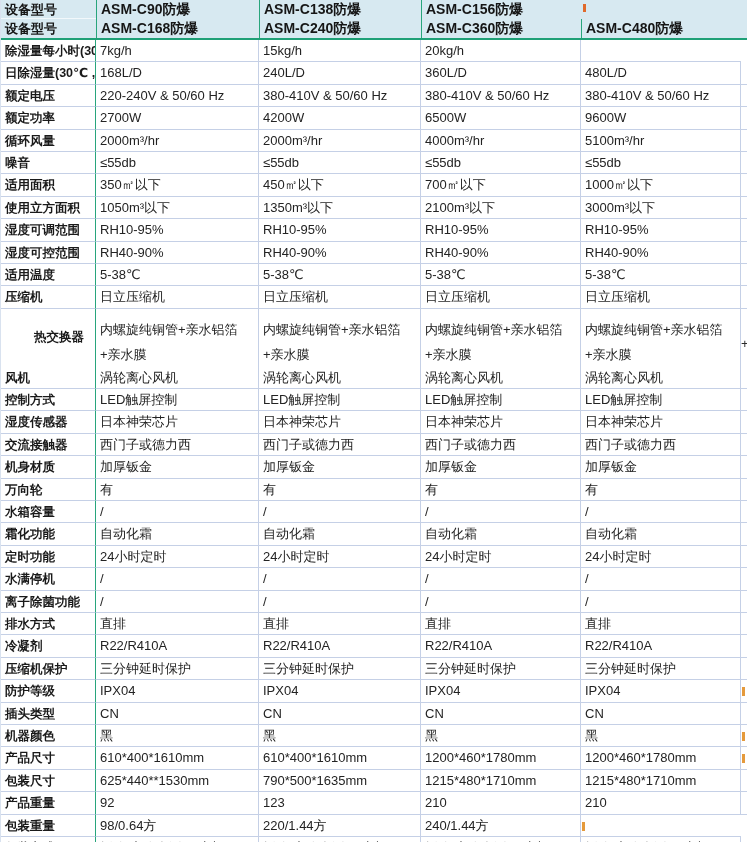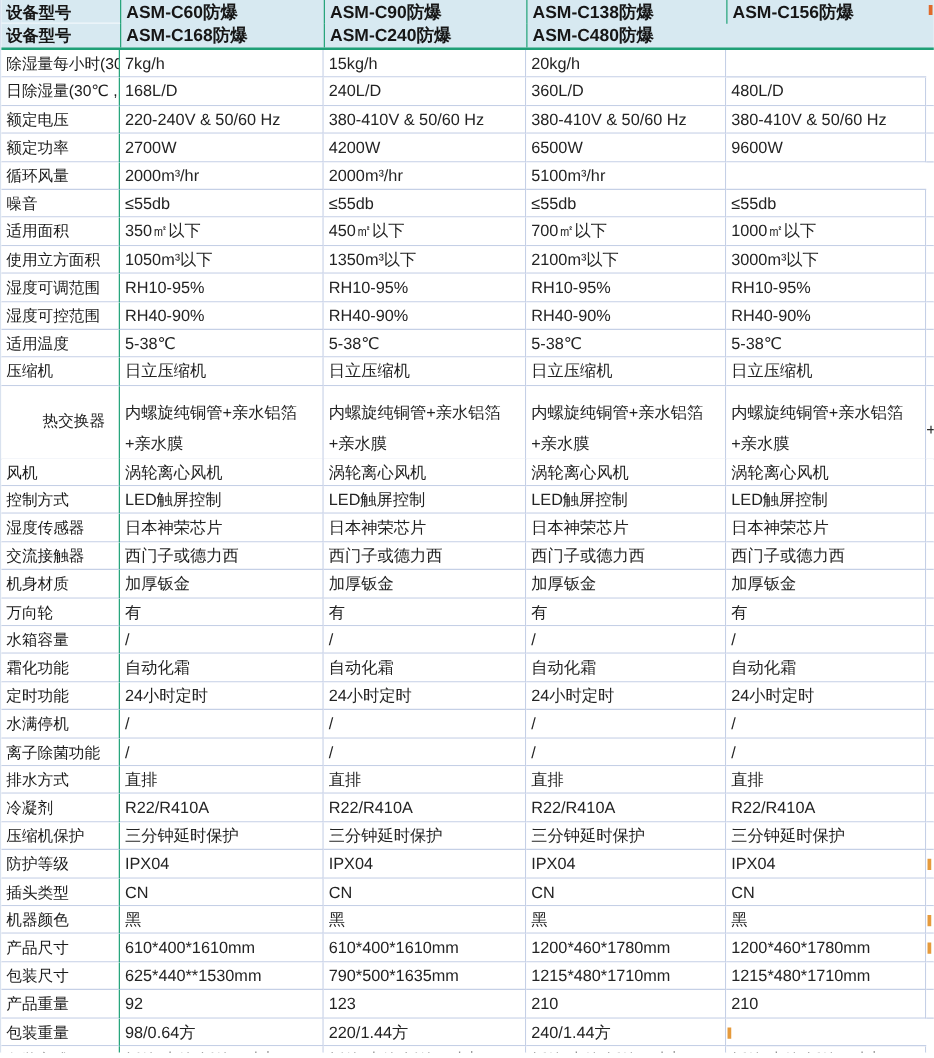--- a/index.html
+++ b/index.html
@@ -19,50 +19,50 @@
          white-space:nowrap;overflow:hidden;color:#161616;}
   .hcell.model{font-size:14px;border-left:1.5px solid #28a57c;}
   .hcell.lab{border-bottom:1px solid #f2f8fb;}
 
   
   .row{height:22.4px;}
   .row.tall{height:58px;}
   .cell{font-size:13px;line-height:22.4px;padding-left:4px;white-space:nowrap;overflow:hidden;
         border-right:1px solid #c5d0e6;border-bottom:1px solid #c5d0e6;color:#232323;
         background:#fff;}
-  .cell.label{font-weight:normal;font-size:12.5px;color:#1a1a1a;border-right:1.5px solid #28a57c;}
+  .cell.label{font-weight:bold;font-size:12.5px;color:#1a1a1a;border-right:1.5px solid #28a57c;}
   .row.tall .cell{line-height:25px;padding-top:8px;height:50px;white-space:normal;}
   .row.tall .cell.label{display:flex;align-items:center;padding-top:0;height:58px;padding-left:33px;}
   .edge{border-bottom:1px solid #c5d0e6;overflow:hidden;position:relative;background:#fff;
         font-size:13px;line-height:22.4px;}
   .edge .mark{position:absolute;left:1px;top:7px;width:3px;height:9px;background:#e59a3c;}
   .edge .frag{position:absolute;left:0;top:24px;color:#2b2b2b;}
   .hedge{position:relative;overflow:hidden;}
   .hedge .mark{position:absolute;left:2px;top:4px;width:3px;height:8px;background:#e06a2b;}
 </style>
 </head>
 <body>
 
 <div class="sheet">
 
   <div class="header-block">
     <div class="grid-row">
       <div class="hcell lab">设备型号</div>
-      <div class="hcell model">ASM-C60防爆</div>
       <div class="hcell model">ASM-C90防爆</div>
       <div class="hcell model">ASM-C138防爆</div>
       <div class="hcell model">ASM-C156防爆</div>
       <div class="hedge">
           <span class="mark"></span>
         </div>
     </div>
     <div class="grid-row second">
       <div class="hcell">设备型号</div>
       <div class="hcell model">ASM-C168防爆</div>
       <div class="hcell model">ASM-C240防爆</div>
+      <div class="hcell model">ASM-C360防爆</div>
       <div class="hcell model">ASM-C480防爆</div>
       <div class="hedge"></div>
     </div>
   </div>
 
   <div id="body">
       <div class="grid-row row">
         <div class="cell label">除湿量每小时(30</div>
         <div class="cell">7kg/h</div>
         <div class="cell">15kg/h</div>
@@ -90,20 +90,21 @@
         <div class="cell">2700W</div>
         <div class="cell">4200W</div>
         <div class="cell">6500W</div>
         <div class="cell">9600W</div>
         <div class="edge"></div>
       </div>
       <div class="grid-row row">
         <div class="cell label">循环风量</div>
         <div class="cell">2000m³/hr</div>
         <div class="cell">2000m³/hr</div>
+        <div class="cell">4000m³/hr</div>
         <div class="cell">5100m³/hr</div>
         <div class="edge"></div>
       </div>
       <div class="grid-row row">
         <div class="cell label">噪音</div>
         <div class="cell">≤55db</div>
         <div class="cell">≤55db</div>
         <div class="cell">≤55db</div>
         <div class="cell">≤55db</div>
         <div class="edge"></div>

